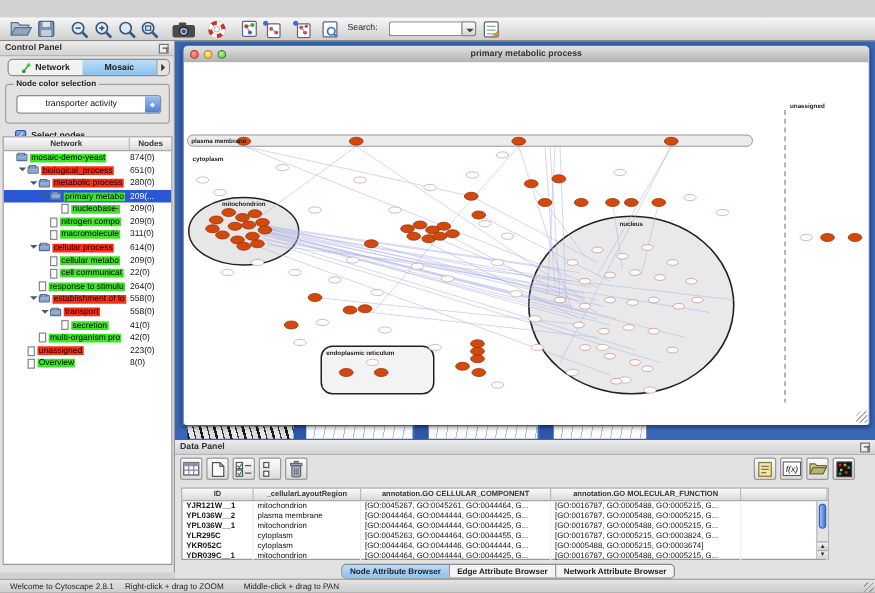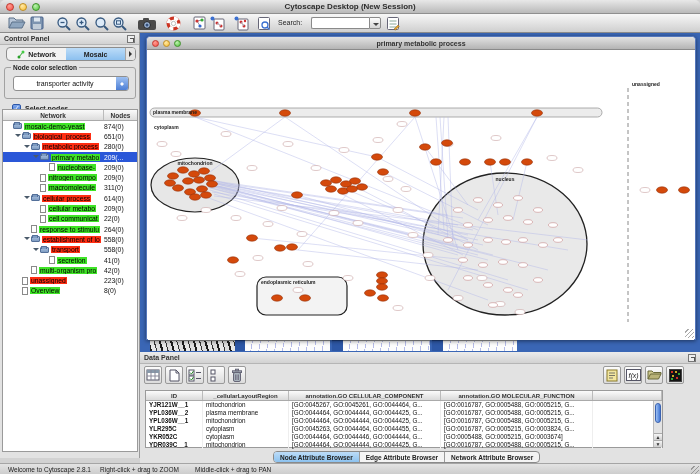--- a/index.html
+++ b/index.html
@@ -92,26 +92,20 @@
   
   .statusbar{position:absolute;left:0;top:463px;width:700px;height:11px;background:linear-gradient(#e3e3e3,#cdcdcd);border-top:1px solid #a5a5a5;font-size:6.5px;color:#222;}
   .statusbar span{position:absolute;top:2px;}
   .sgrip{position:absolute;right:1px;bottom:1px;width:8px;height:8px;background:repeating-linear-gradient(135deg,transparent 0 2px,#999 2px 3px);}
 </style>
 </head>
 <body>
 
 <div class="screen">
 
-  <div class="titlebar">
-    <span class="tl red"></span>
-    <span class="tl yel"></span>
-    <span class="tl grn"></span>
-    <div class="apptitle">Cytoscape Desktop (New Session)</div>
-  </div>
 
   <div class="toolbar">
     <span class="tbi" style="left:8px"><svg width="18" height="14" viewBox="0 0 18 14">
           <path d="M1 12 V2 h5 l2 2 h7 v2" fill="#b8c6d8" stroke="#5b7089"></path>
           <path d="M1 12 L4 6 h13 l-3 6 z" fill="#8fa6bf" stroke="#5b7089"></path>
         </svg></span>
     <span class="tbi" style="left:30px"><svg width="14" height="14" viewBox="0 0 14 14">
           <rect x="1" y="1" width="12" height="12" rx="1" fill="#7d94b0" stroke="#46608a"></rect>
           <rect x="4" y="1.5" width="6" height="4" fill="#dde6ef"></rect>
           <rect x="3" y="8" width="8" height="5" fill="#c2cdd9"></rect>

